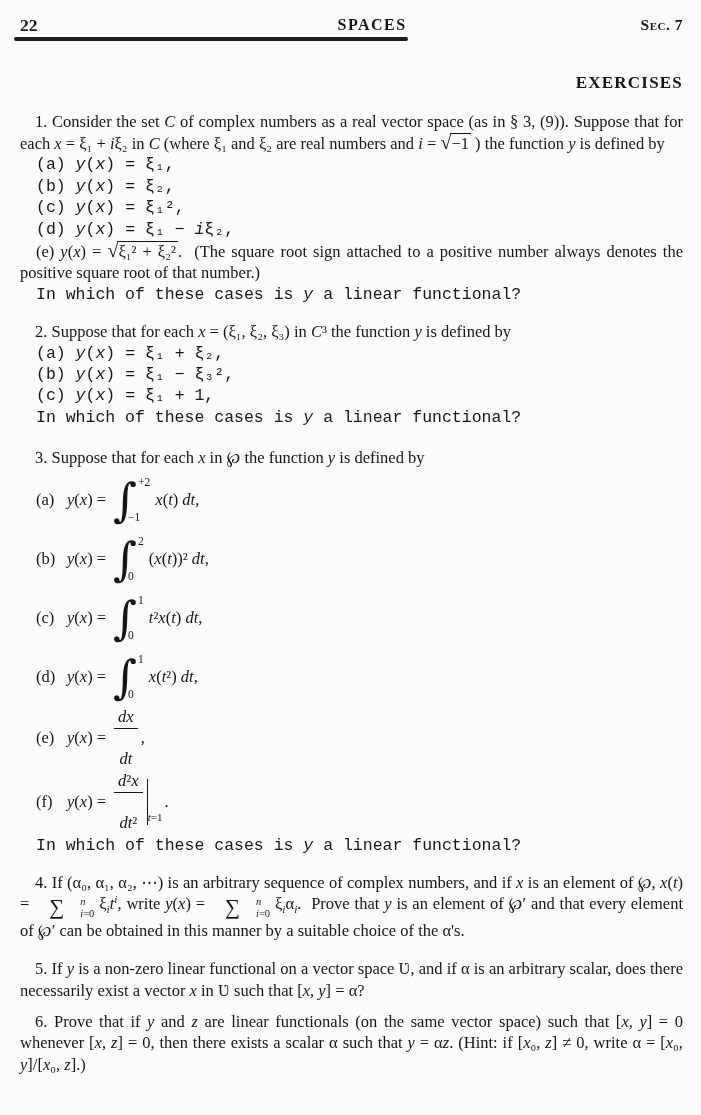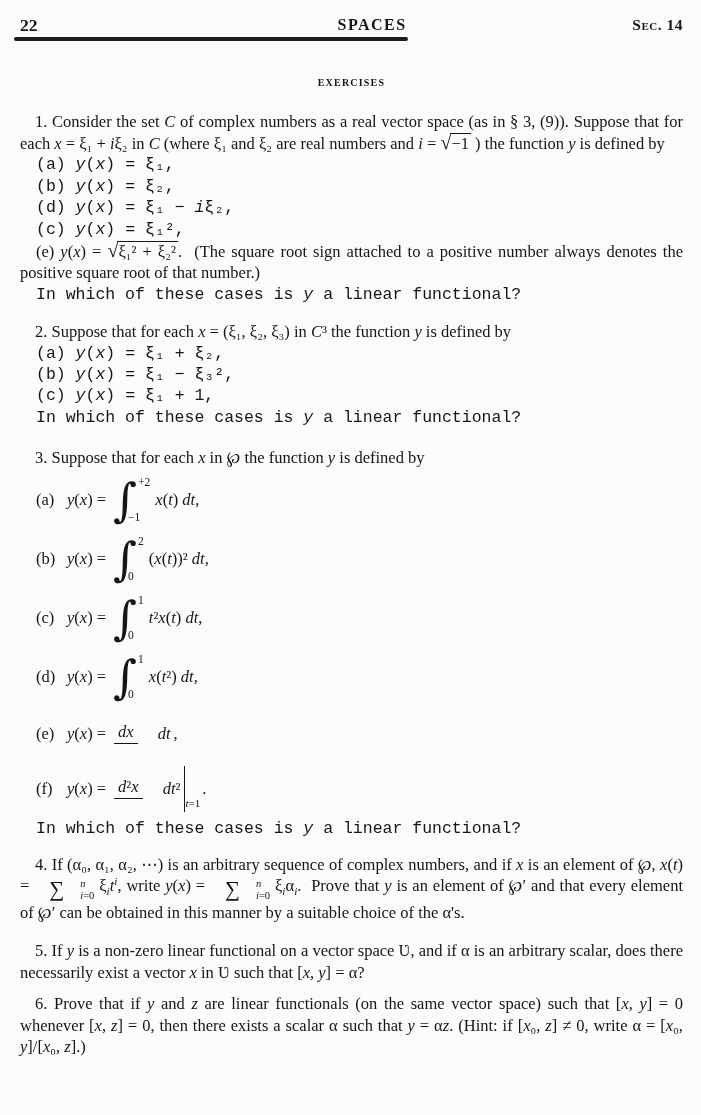--- a/index.html
+++ b/index.html
@@ -13,21 +13,21 @@
   .page { box-sizing: border-box; width: 701px; height: 1115px; padding: 14px 18px 0 20px; }
 
   
   .hdr { display: flex; align-items: flex-end; font-weight: bold; line-height: 22px; }
   .pgnum { font-size: 17.5px; }
   .runhead { flex: 0 0 auto; margin-left: 300px; font-size: 16px; letter-spacing: 1.5px; }
   .sect { margin-left: auto; font-variant: small-caps; font-size: 15.5px; letter-spacing: .5px; }
   .hrule { height: 3.5px; background: #1d1d1d; width: 394px; margin: 1px 0 0 -6px; border-radius: 2px; }
 
   .exercises-heading {
-    text-align: center; font-size: 10px; font-weight: bold;
+    text-align: right; font-size: 17px; font-weight: bold;
     letter-spacing: 1.2px; margin: 34px 0 20px 0; line-height: 16px;
   }
 
   .para { margin: 0; text-align: justify; }
   .indent { text-indent: 15px; }
   .item { padding-left: 16px; font-family: Liberation Mono, monospace; }
 
   section.ex1 { margin-bottom: 16px; }
   section.ex2 { margin-bottom: 19px; }
   section.ex3 { margin-bottom: 15px; }
@@ -54,48 +54,48 @@
   .row-label { width: 31px; flex: 0 0 auto; }
   .lhs { margin-right: 7px; }
   .int { display: inline-flex; align-items: stretch; height: 54px; margin-right: 5px; }
   .int-glyph { font-size: 46px; line-height: 54px; font-family: "DejaVu Serif", serif; }
   .int-lims { display: flex; flex-direction: column; justify-content: space-between;
               font-size: 11.5px; line-height: 1; padding: 4px 0 3px; }
   .int-up { margin-left: 1px; }
   .int-lo { margin-left: -9px; }
 
   .frac-row { min-height: 52px; }
-  .frac { display: inline-flex; flex-direction: row; align-items: center; line-height: 1.15; margin: 0 1px; gap: 20px; }
+  .frac { display: inline-flex; flex-direction: column; align-items: center; line-height: 1.15; margin: 0 1px; gap: 20px; }
   .fnum { padding: 0 4px 1px; border-bottom: 1.5px solid #151515; }
   .fden { padding-top: 1px; }
   .eval-group { display: inline-flex; align-items: flex-end; }
   .vline { border-left: 1.4px solid #151515; height: 46px; margin-left: 3px; }
   .vsub { font-size: 11px; margin-bottom: -3px; }
   .trail { align-self: center; margin-left: 2px; }
 </style>
 </head>
 <body>
 
 <div class="page">
 
   <header class="hdr">
     <span class="pgnum">22</span>
     <span class="runhead">SPACES</span>
-    <span class="sect">Sec. 14</span>
+    <span class="sect">Sec. 7</span>
   </header>
   <div class="hrule"></div>
 
   <div class="exercises-heading">EXERCISES</div>
 
   <section class="ex1">
     <p class="para indent">1. Consider the set <i>C</i> of complex numbers as a real vector space (as in § 3, (9)). Suppose that for each <i>x</i> = ξ₁ + <i>i</i>ξ₂ in <i>C</i> (where ξ₁ and ξ₂ are real numbers and <i>i</i> = <span class="sqrt"><span class="radsym">√</span><span class="rad">−1</span></span> ) the function <i>y</i> is defined by</p>
     <div class="item">(a) <i>y</i>(<i>x</i>) = ξ₁,</div>
     <div class="item">(b) <i>y</i>(<i>x</i>) = ξ₂,</div>
+    <div class="item">(c) <i>y</i>(<i>x</i>) = ξ₁²,</div>
     <div class="item">(d) <i>y</i>(<i>x</i>) = ξ₁ − <i>i</i>ξ₂,</div>
-    <div class="item">(c) <i>y</i>(<i>x</i>) = ξ₁²,</div>
     <p class="para" style="text-indent:16px;">(e) <i>y</i>(<i>x</i>) = <span class="sqrt"><span class="radsym">√</span><span class="rad">ξ₁² + ξ₂²</span></span>.&nbsp; (The square root sign attached to a positive number always denotes the positive square root of that number.)</p>
     <div class="item">In which of these cases is <i>y</i> a linear functional?</div>
   </section>
 
   <section class="ex2">
     <p class="para indent">2. Suppose that for each <i>x</i> = (ξ₁, ξ₂, ξ₃) in <i>C</i>³ the function <i>y</i> is defined by</p>
     <div class="item">(a) <i>y</i>(<i>x</i>) = ξ₁ + ξ₂,</div>
     <div class="item">(b) <i>y</i>(<i>x</i>) = ξ₁ − ξ₃²,</div>
     <div class="item">(c) <i>y</i>(<i>x</i>) = ξ₁ + 1,</div>
     <div class="item">In which of these cases is <i>y</i> a linear functional?</div>

